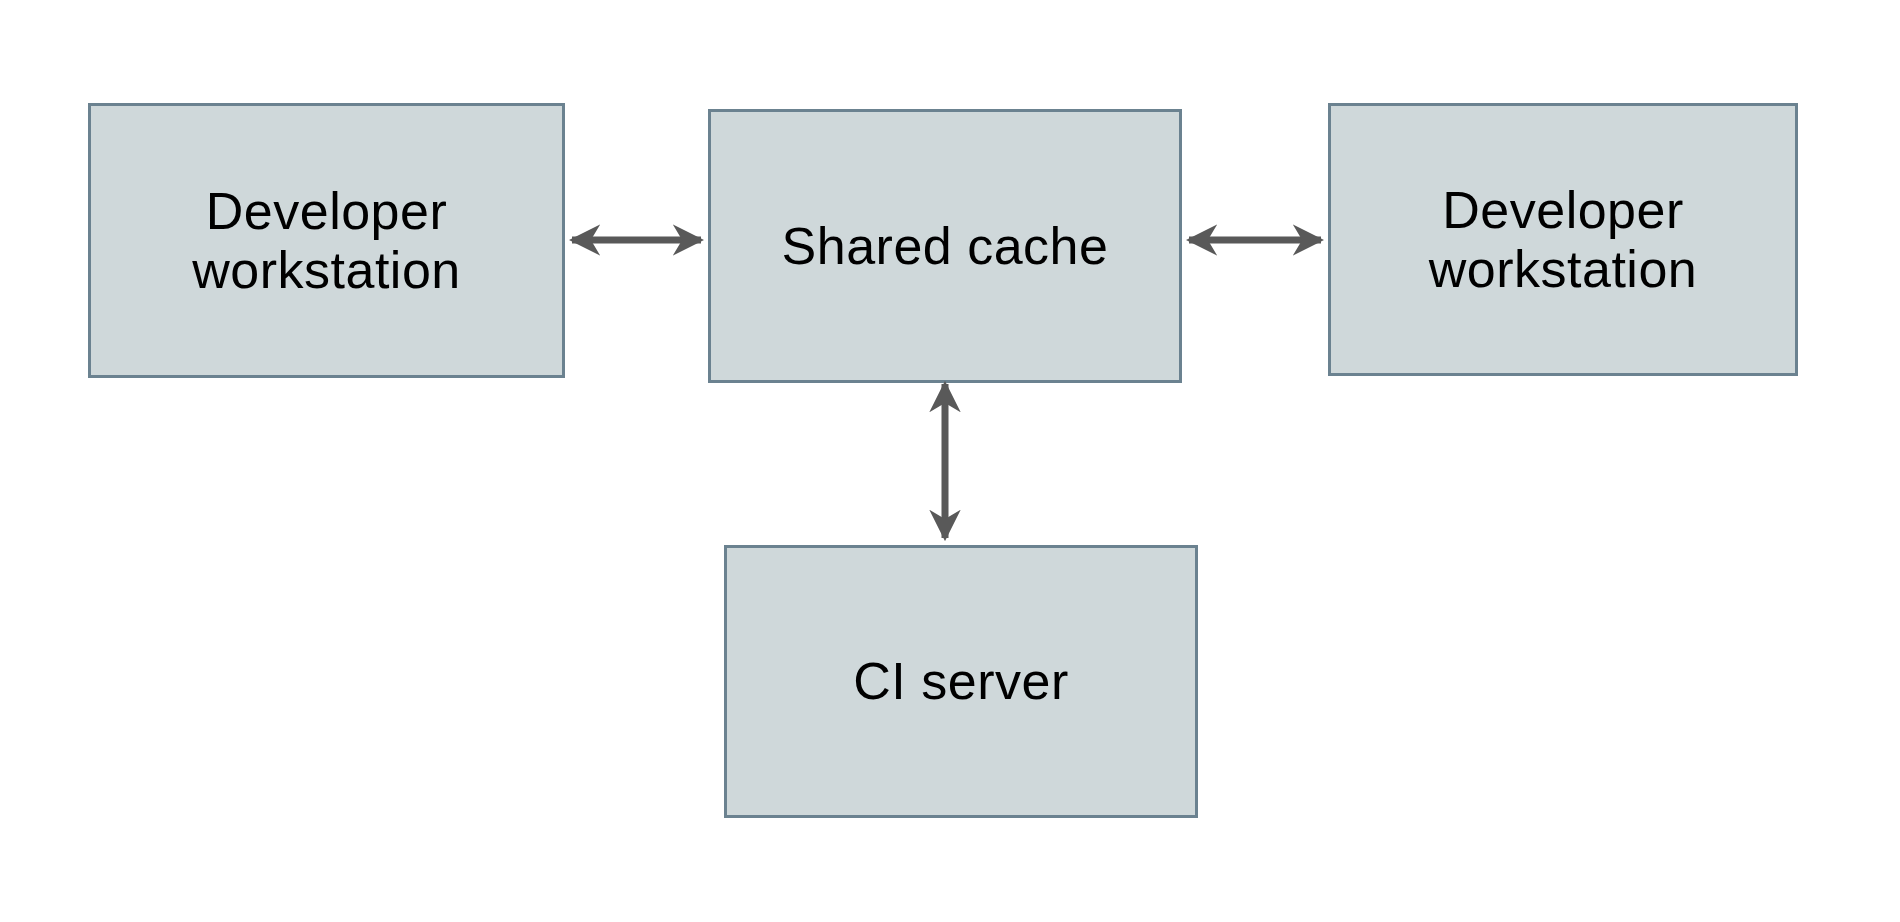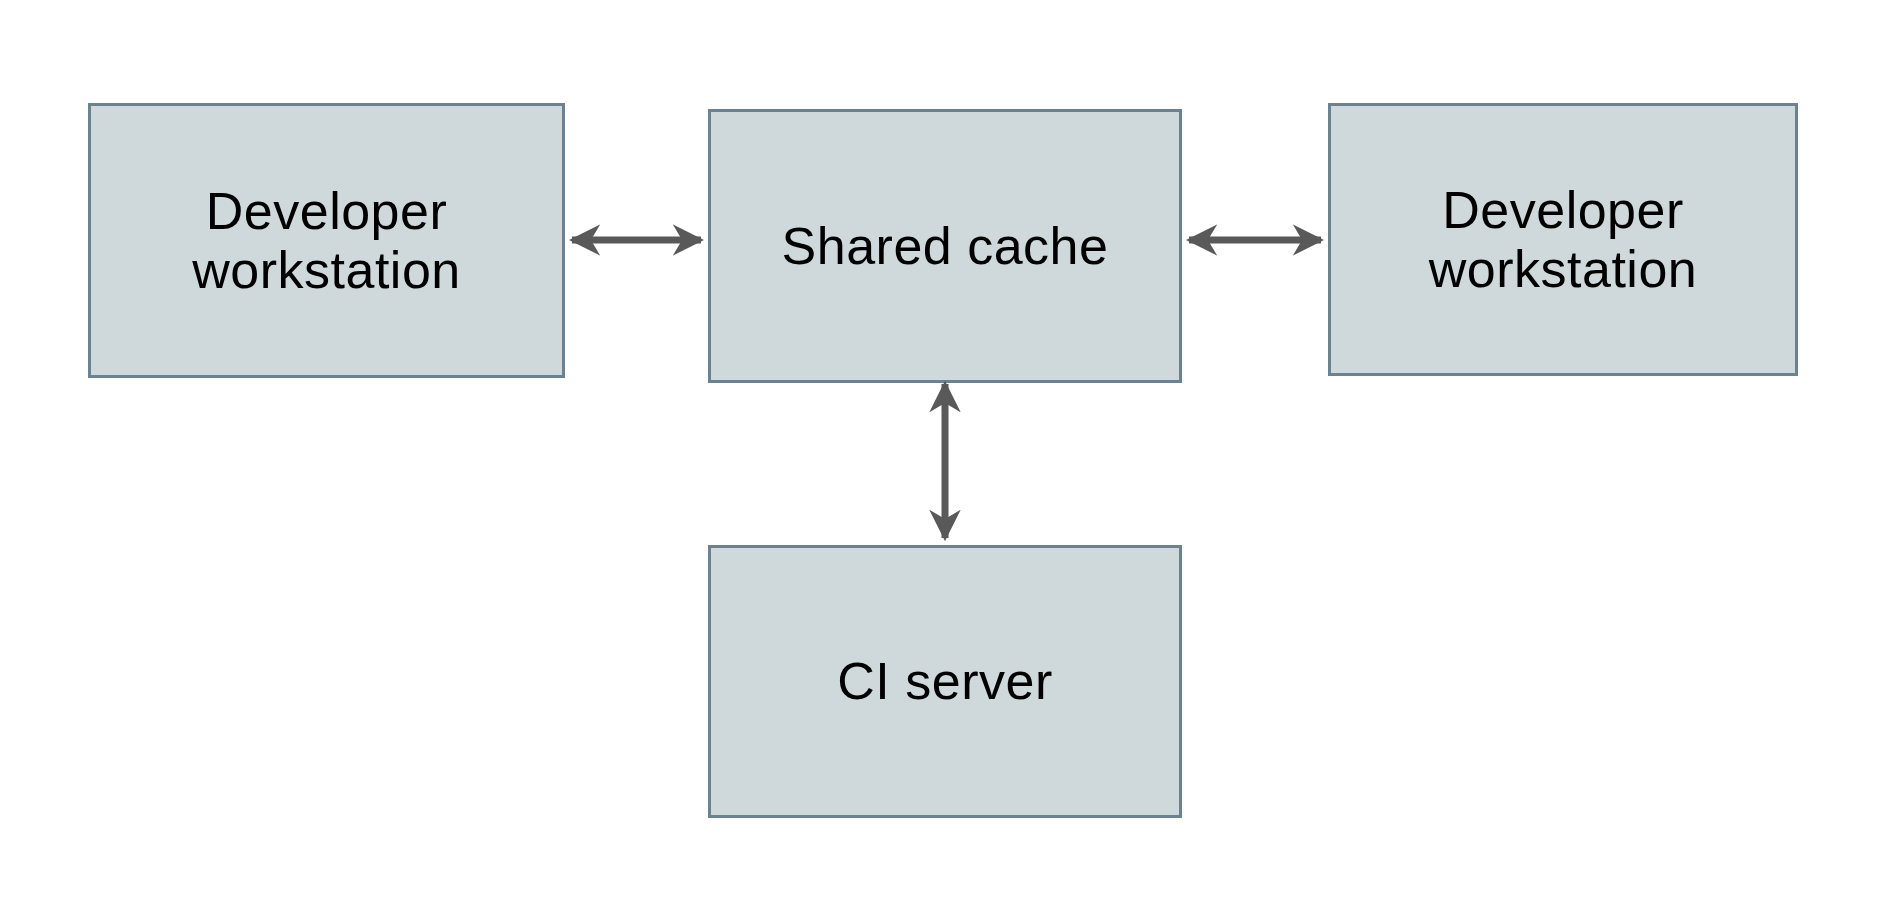--- a/index.html
+++ b/index.html
@@ -31,21 +31,21 @@
     padding: 0 10px;
     box-sizing: border-box;
     font-size: 52px;
     line-height: 1.12;
     letter-spacing: 0.5px;
     color: #000000;
   }
   #node-dev-left   { left: 88px;   top: 103px; width: 477px; height: 275px; }
   #node-cache      { left: 708px;  top: 103px; width: 474px; height: 274px; margin-top: 6px; }
   #node-dev-right  { left: 1328px; top: 103px; width: 470px; height: 273px; }
-  #node-ci         { left: 708px;  top: 545px; width: 474px; height: 273px; }
+  #node-ci         { left: 724px;  top: 545px; width: 474px; height: 273px; }
 
   .edges {
     position: absolute;
     left: 0; top: 0;
     width: 1900px;
     height: 922px;
     pointer-events: none;
   }
   .edges line {
     stroke: var(--arrow-color, #595959);

